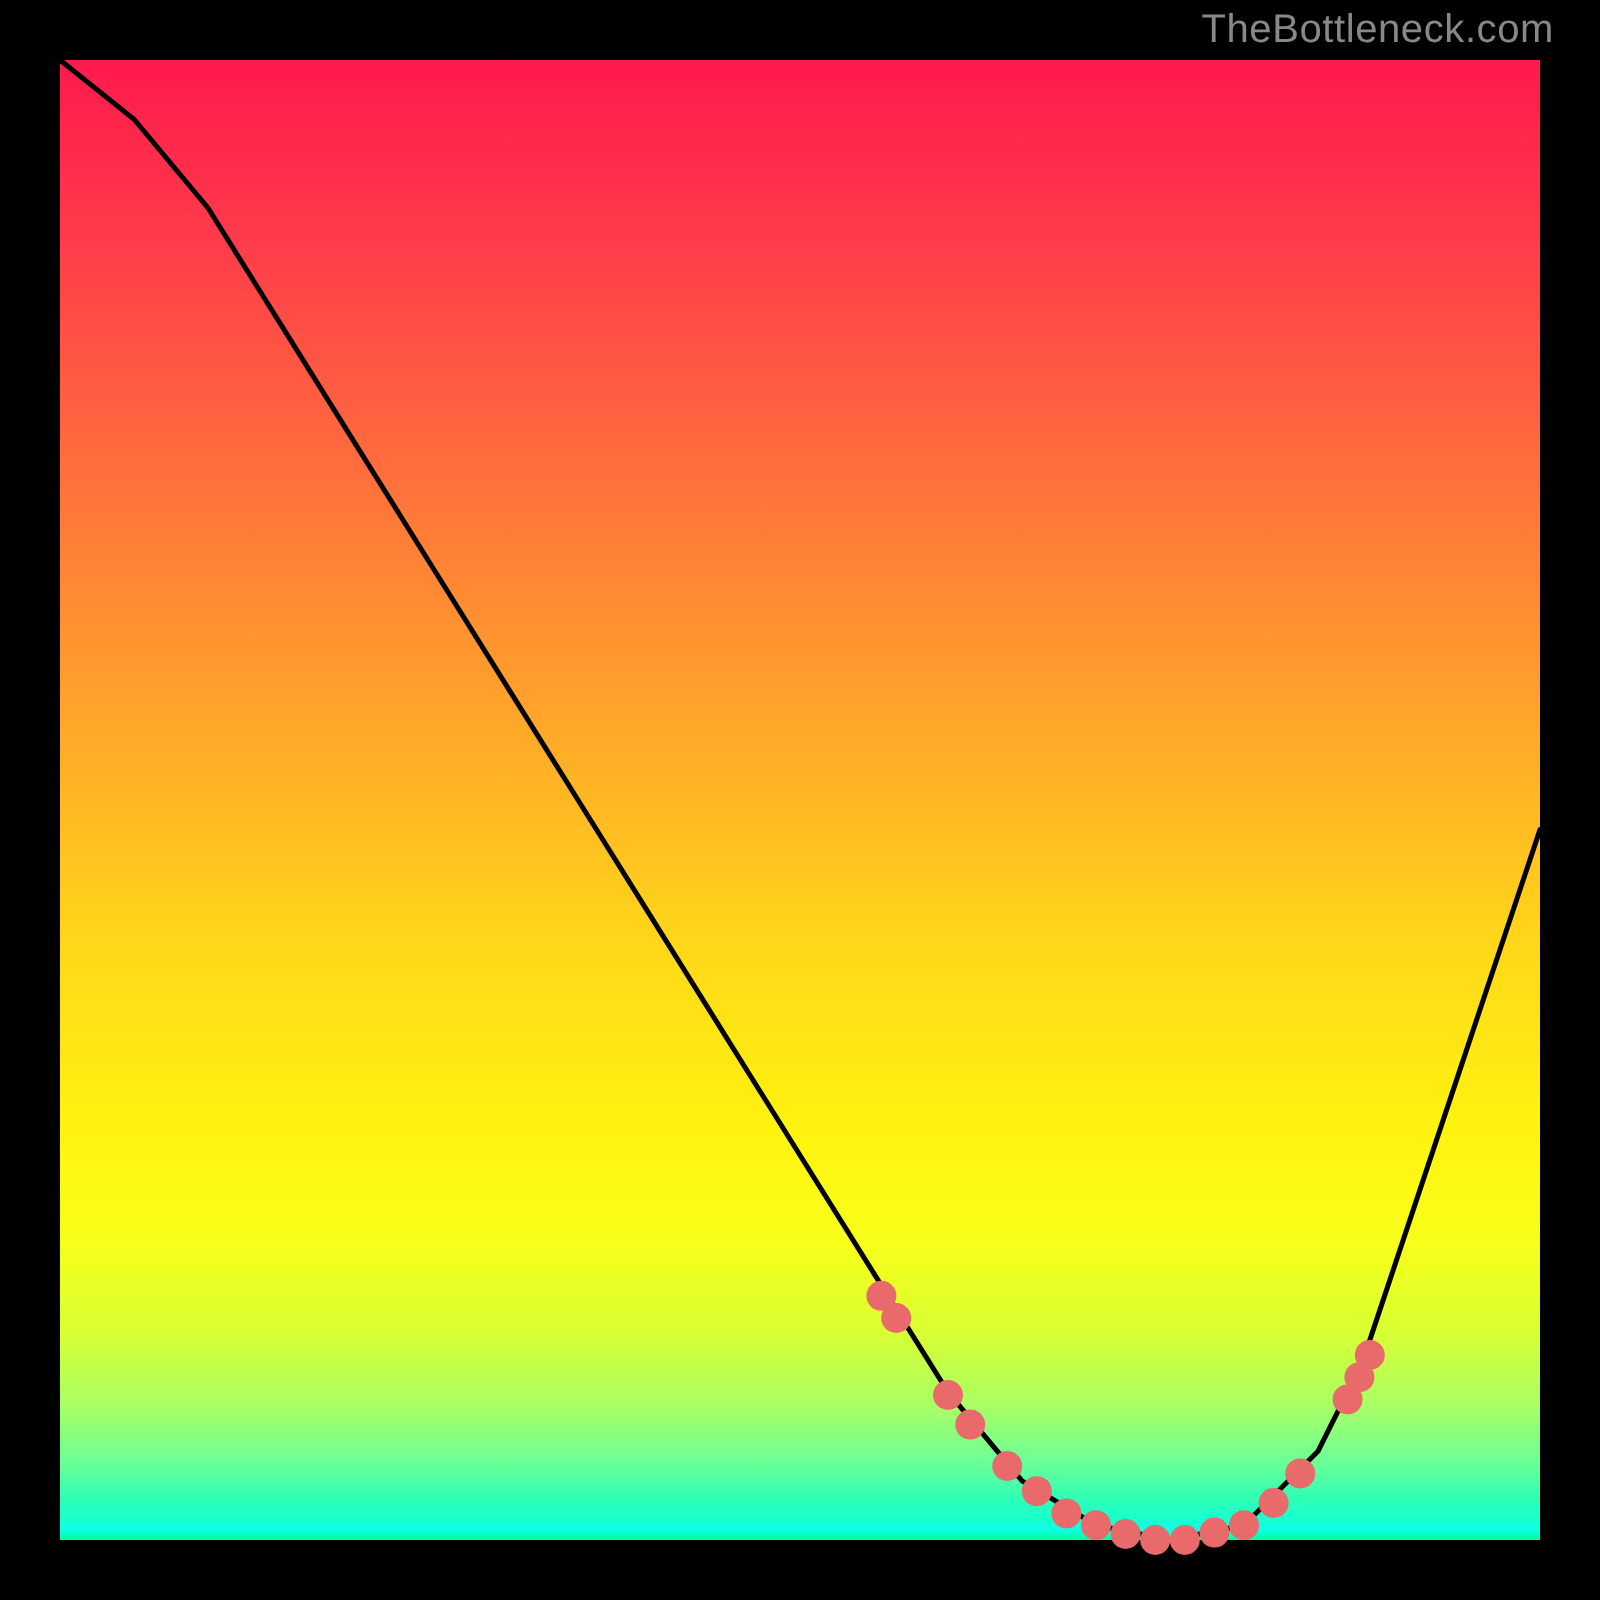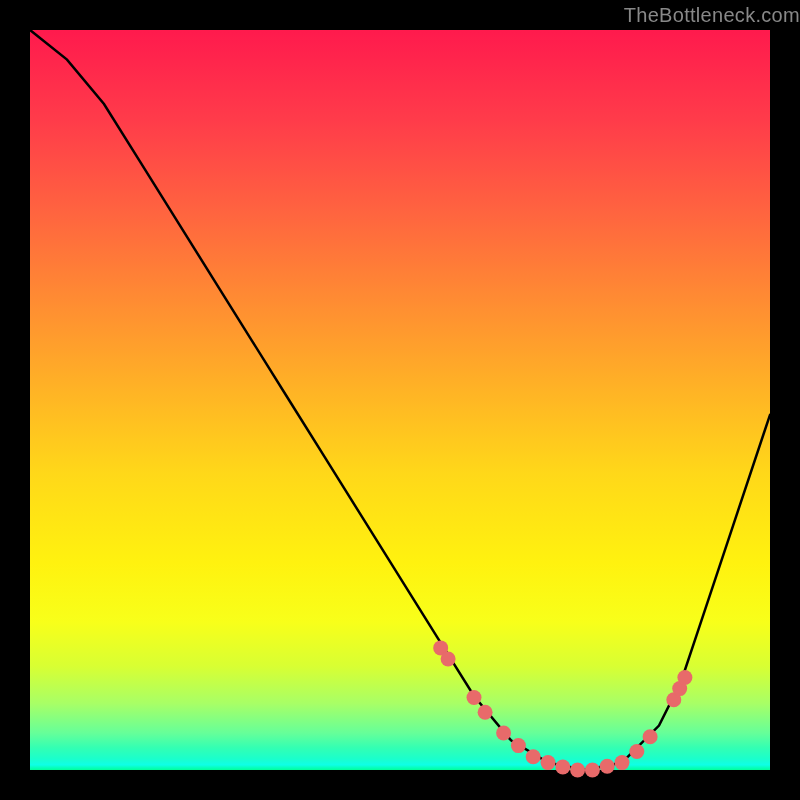--- a/index.html
+++ b/index.html
@@ -6,21 +6,21 @@
   body {
     width: 800px;
     height: 800px;
     background: #000;
     position: relative;
     font-family: Arial, sans-serif;
   }
   .watermark {
     position: absolute;
     top: 4px;
-    right: 0;
+    right: 23px;
     color: #888;
     font-size: 20px;
     font-weight: normal;
     letter-spacing: 0.3px;
     z-index: 10;
   }
   .plot-area {
     position: absolute;
     left: 30px;
     top: 30px;

